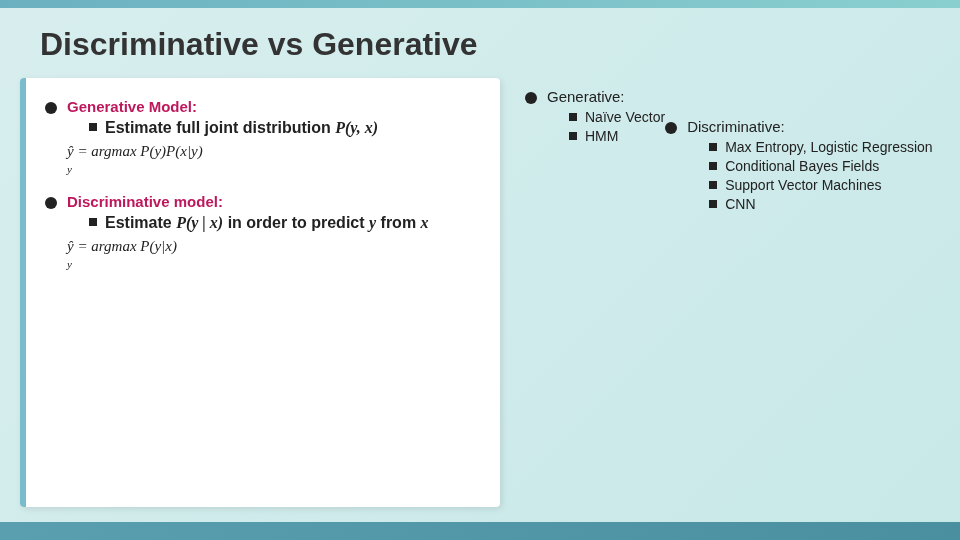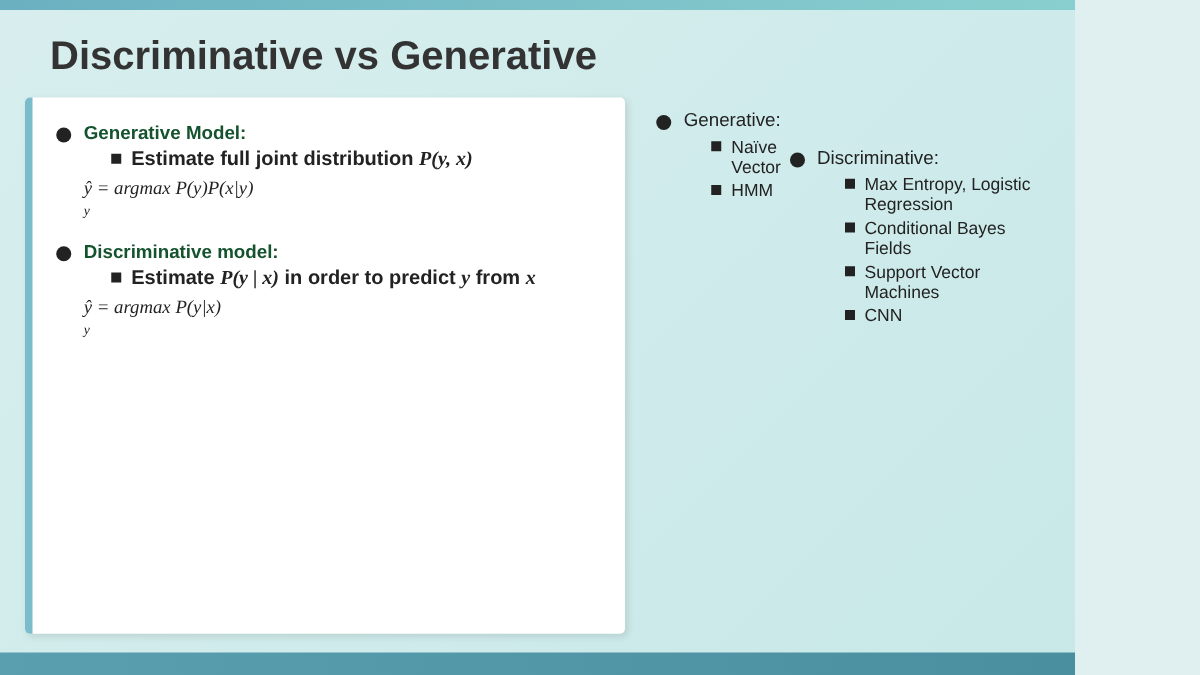--- a/index.html
+++ b/index.html
@@ -6,21 +6,21 @@
 
     body {
       width: 960px;
       height: 540px;
       overflow: hidden;
       font-family: Arial, sans-serif;
       background: #e0f0f0;
     }
 
     .slide {
-      width: 860px;
+      width: 960px;
       height: 540px;
       background: linear-gradient(135deg, #d8eeee 0%, #c8e8e8 100%);
       position: relative;
       display: flex;
       flex-direction: column;
     }
 
     .top-bar {
       height: 8px;
       background: linear-gradient(to right, #6ab0c0, #8acfcf);
@@ -95,21 +95,21 @@
       border-radius: 50%;
       background: #222;
       flex-shrink: 0;
       margin-top: 4px;
       margin-right: 10px;
     }
 
     .bullet-label {
       font-size: 15px;
       font-weight: bold;
-      color: #14532d;
+      color: #be185d;
     }
 
     .sub-bullet {
       display: flex;
       align-items: flex-start;
       margin: 3px 0 3px 22px;
     }
 
     .sub-square {
       width: 8px;

